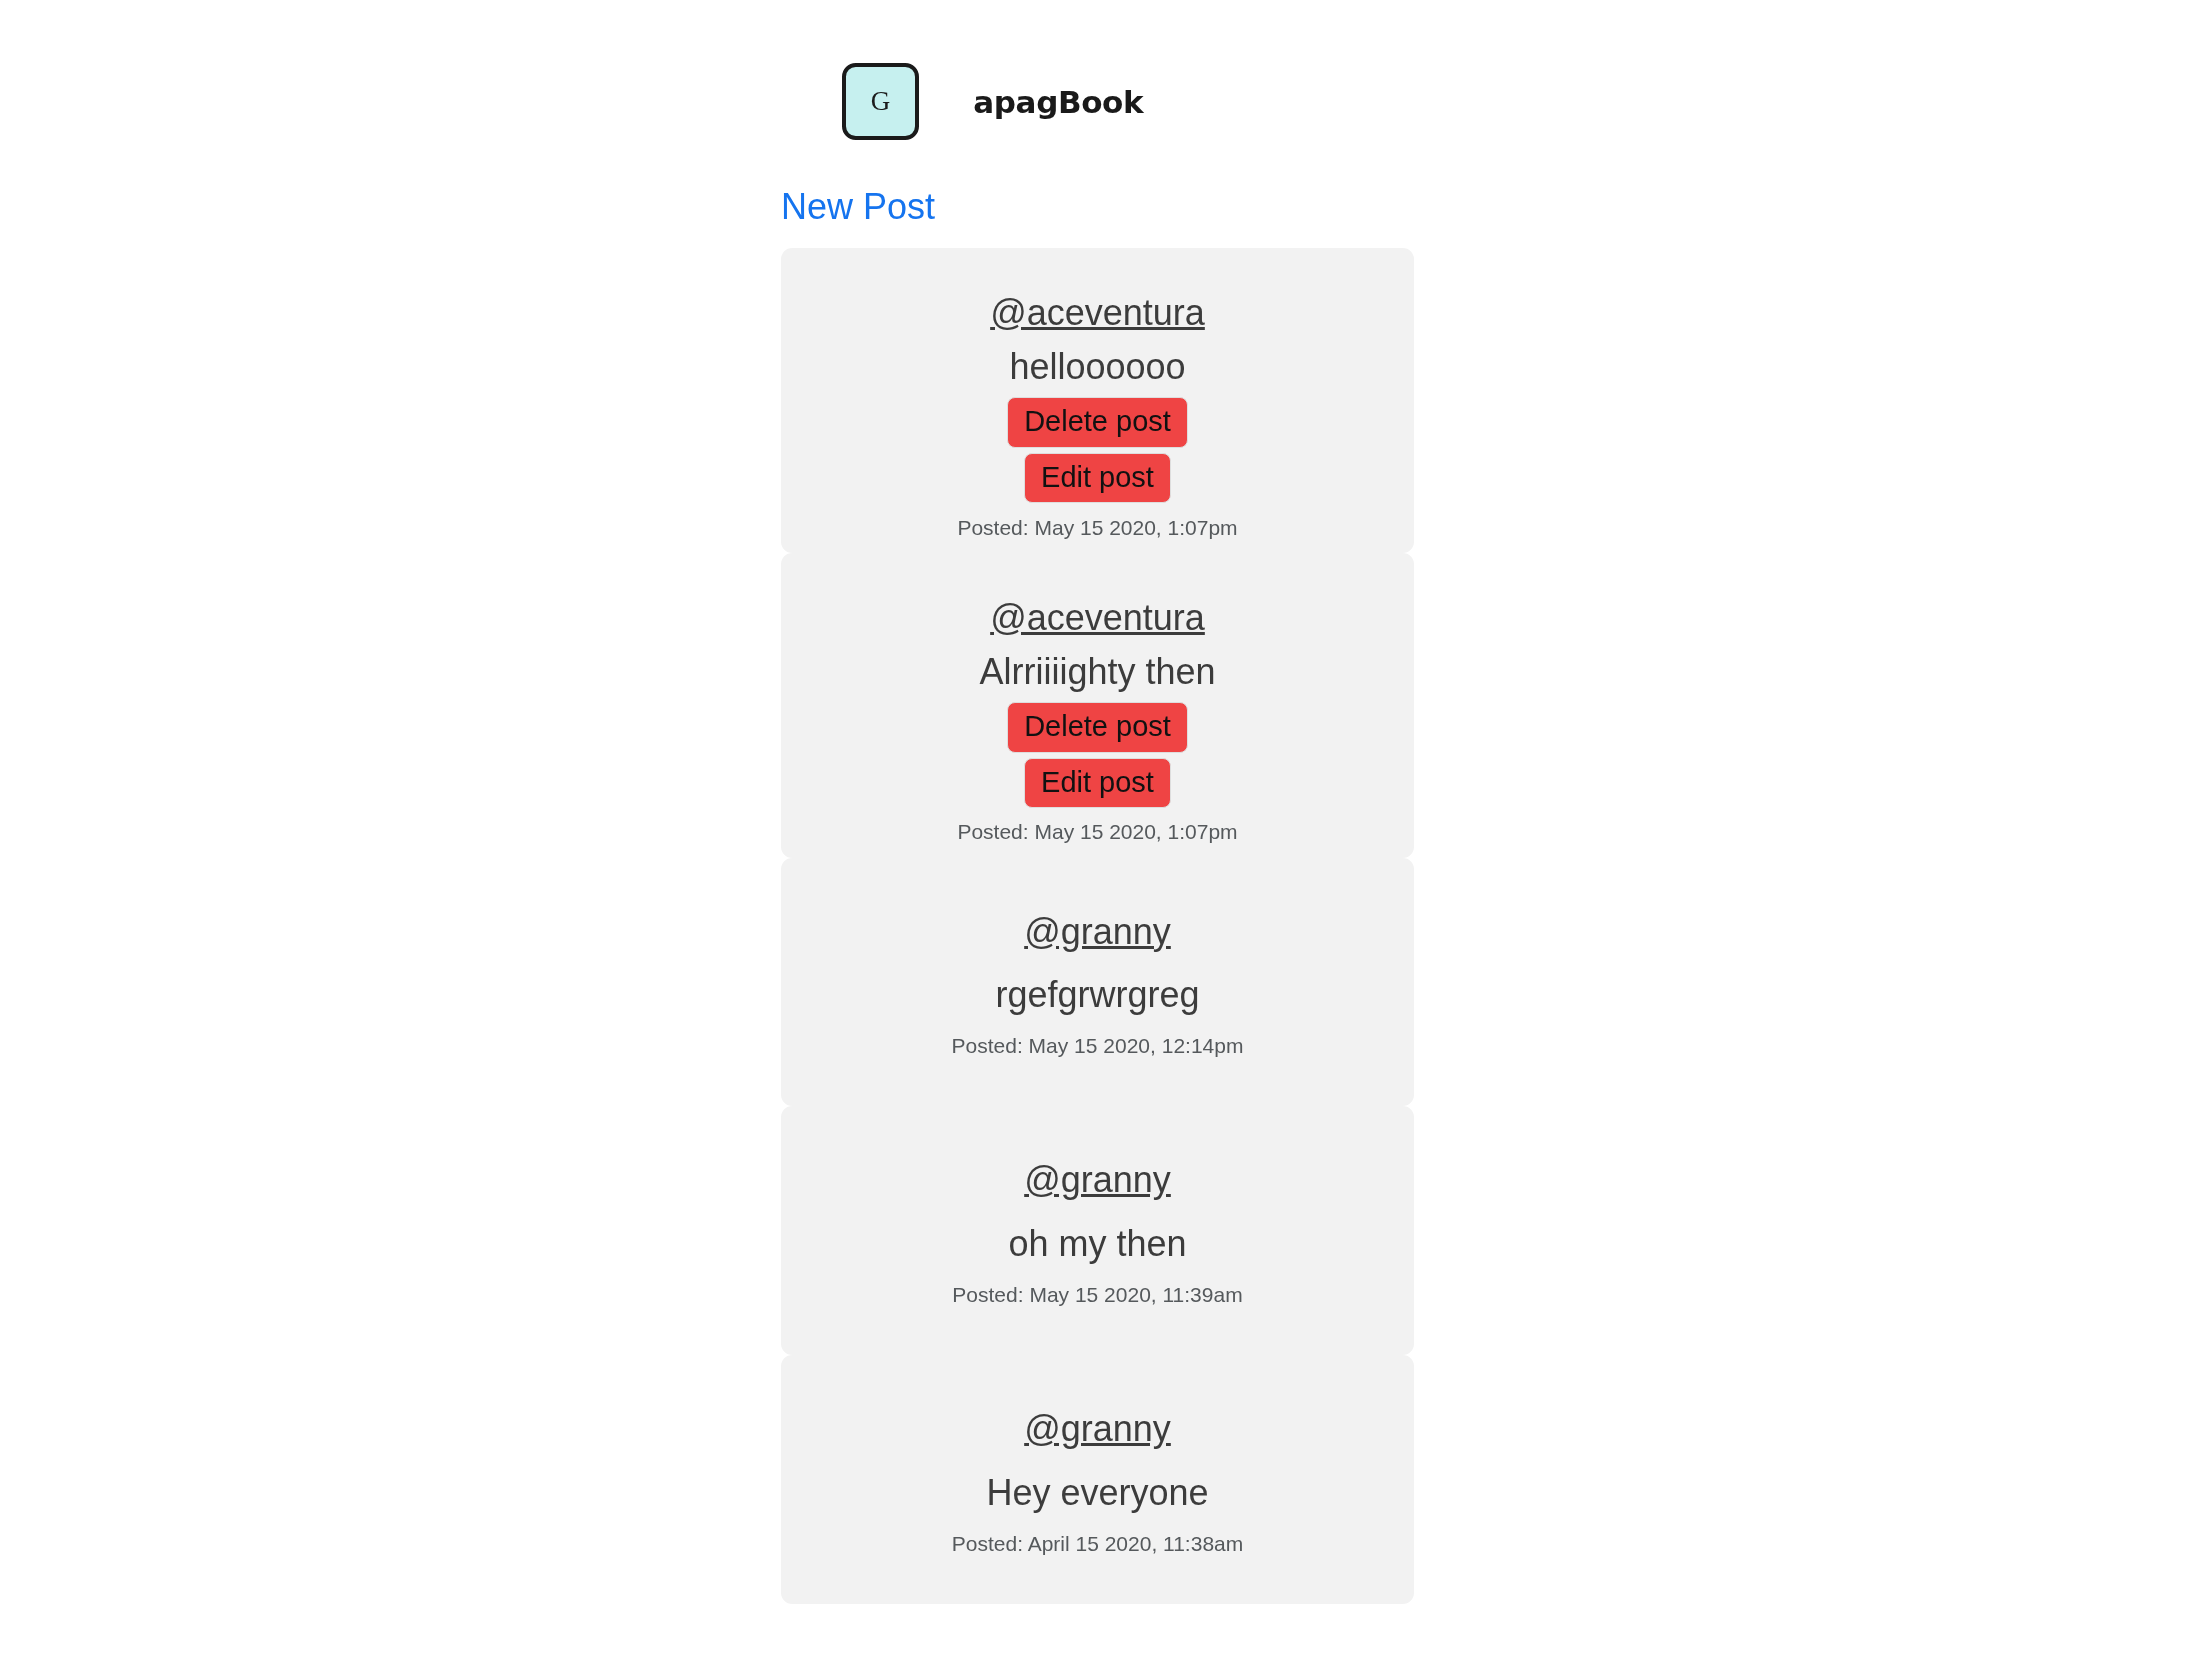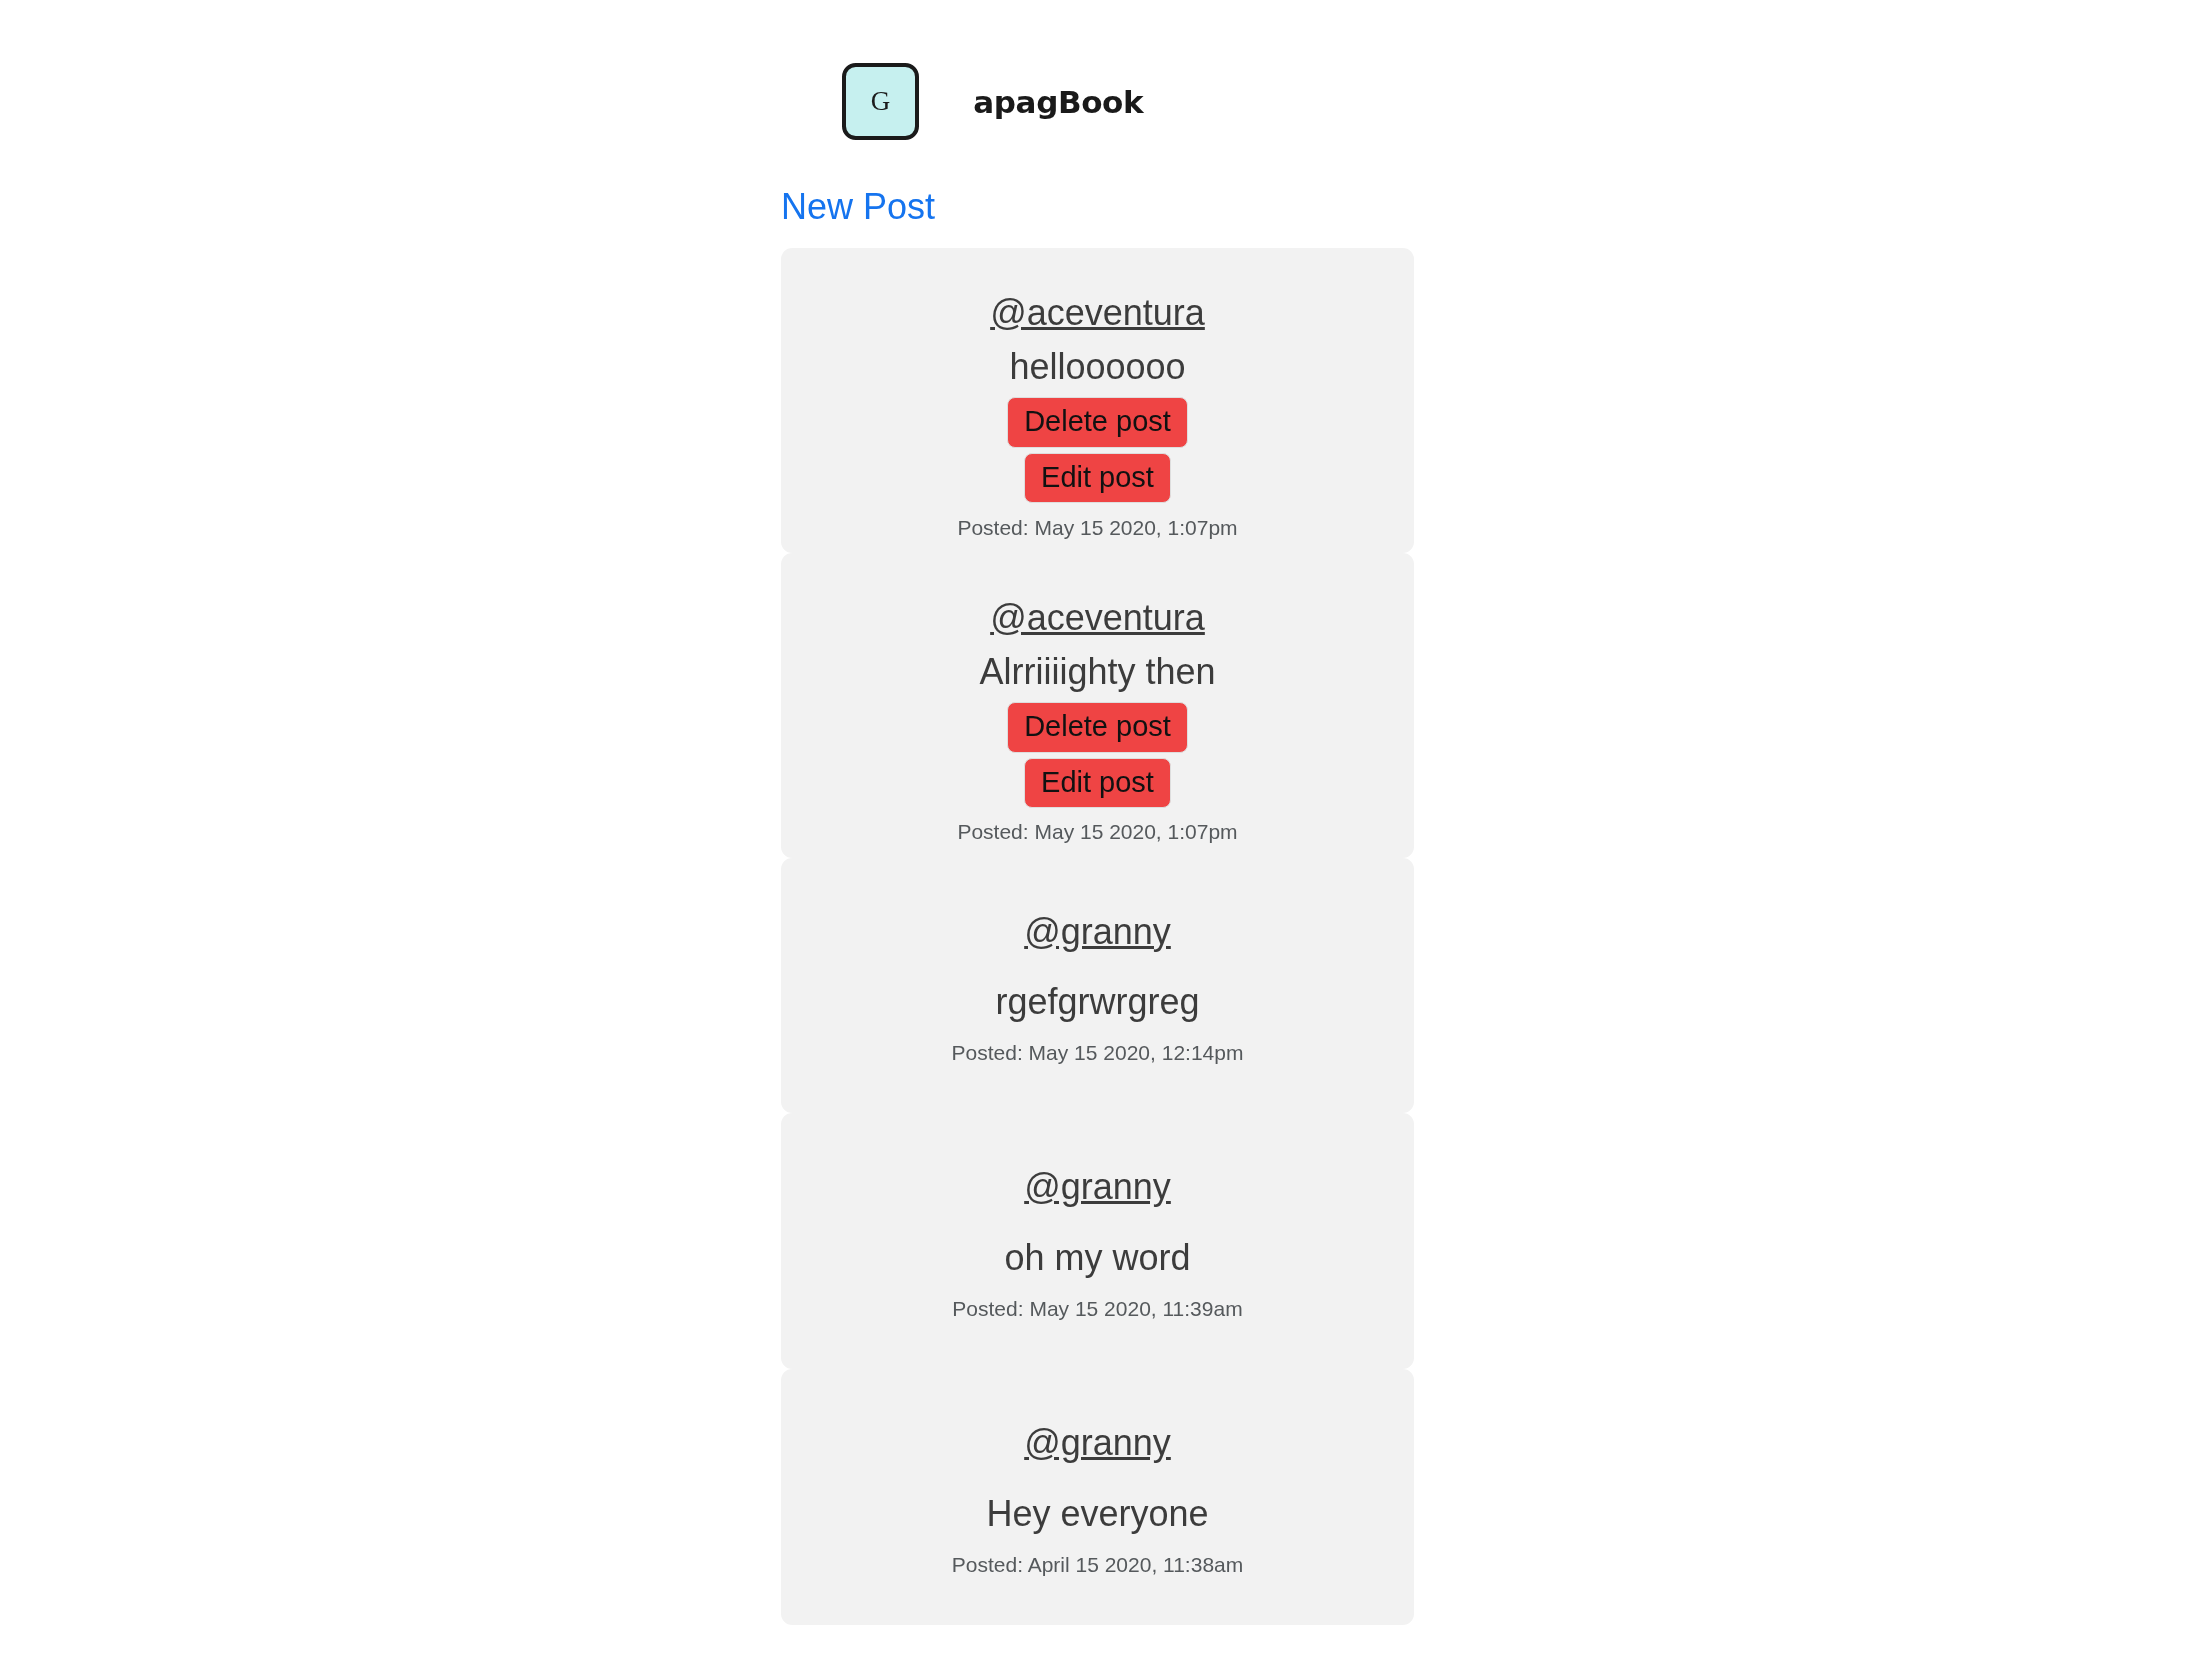--- a/index.html
+++ b/index.html
@@ -119,21 +119,21 @@
   .post-time {
     font-size: 21px;
     line-height: 1.2;
     color: #55595c;
     margin-top: 11.3px;
   }
 
   
   .post-card.has-actions { padding-bottom: 13px; }
   .post-card.no-actions  { padding-top: 53px; padding-bottom: 48px; }
-  .post-card.no-actions .post-body { margin-top: 29px; }
+  .post-card.no-actions .post-body { margin-top: 22px; }
   .post-card.no-actions .post-time { margin-top: 18px; }
 </style>
 </head>
 <body>
 
 <div class="brand">
   <div class="brand-logo">
     <span class="brand-logo-letter">G</span>
   </div>
   <span class="brand-name">apagBook</span>
@@ -144,16 +144,16 @@
 <div class="feed" id="feed">
     <div class="post-card has-actions"><a href="#" class="post-author">@aceventura</a><div class="post-body">helloooooo</div><div class="post-actions">
         <button class="post-btn">Delete post</button>
         <button class="post-btn">Edit post</button>
       </div><div class="post-time">Posted: May 15 2020, 1:07pm</div></div>
     <div class="post-card has-actions"><a href="#" class="post-author">@aceventura</a><div class="post-body">Alrriiiighty then</div><div class="post-actions">
         <button class="post-btn">Delete post</button>
         <button class="post-btn">Edit post</button>
       </div><div class="post-time">Posted: May 15 2020, 1:07pm</div></div>
     <div class="post-card no-actions"><a href="#" class="post-author">@granny</a><div class="post-body">rgefgrwrgreg</div><div class="post-time">Posted: May 15 2020, 12:14pm</div></div>
-    <div class="post-card no-actions"><a href="#" class="post-author">@granny</a><div class="post-body">oh my word</div><div class="post-time">Posted: May 15 2020, 11:39am</div></div>
+    <div class="post-card no-actions"><a href="#" class="post-author">@granny</a><div class="post-body">oh my then</div><div class="post-time">Posted: May 15 2020, 11:39am</div></div>
     <div class="post-card no-actions"><a href="#" class="post-author">@granny</a><div class="post-body">Hey everyone</div><div class="post-time">Posted: April 15 2020, 11:38am</div></div>
   </div>
 
 
 </body></html>

